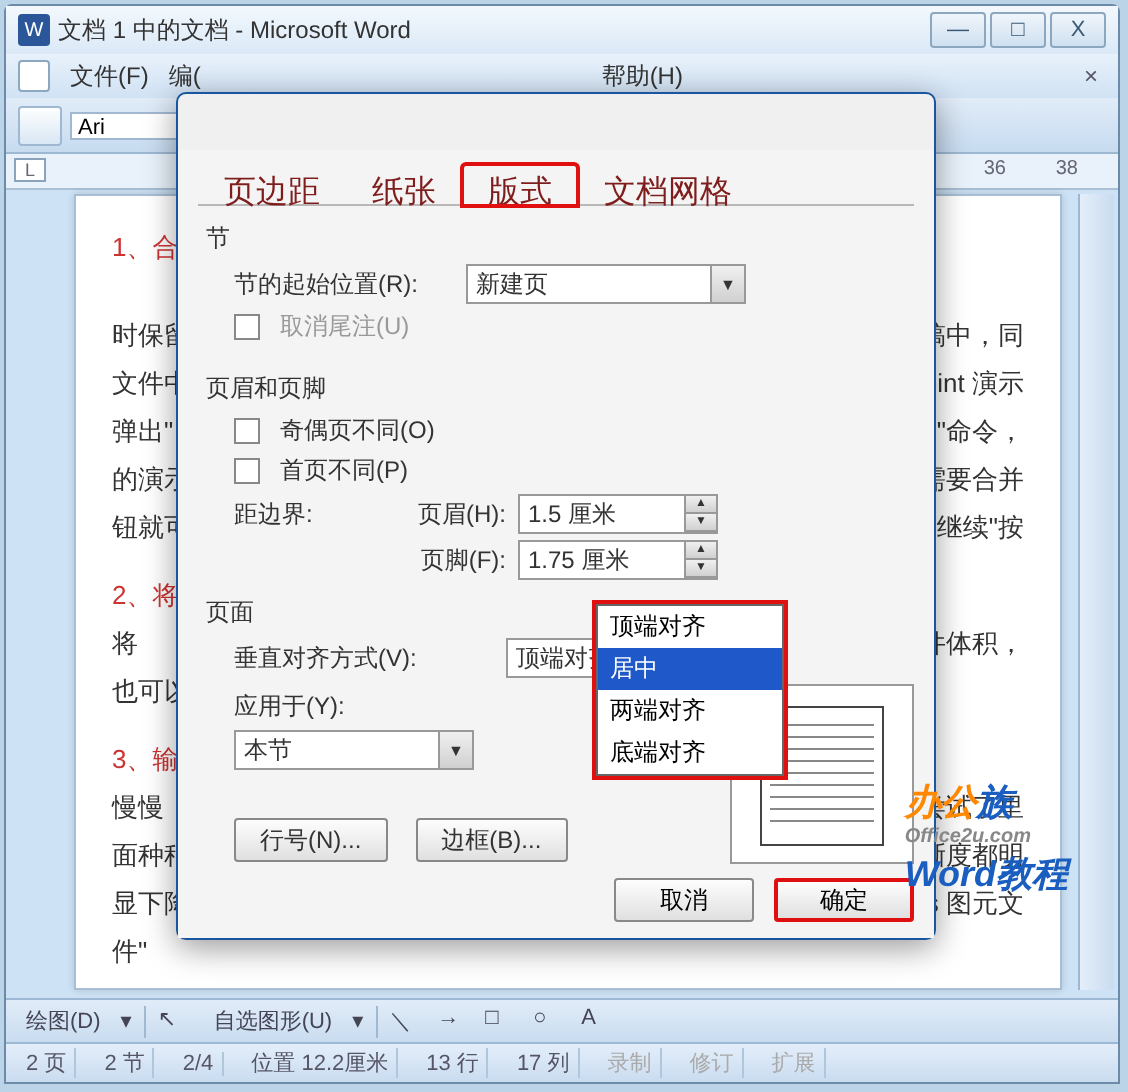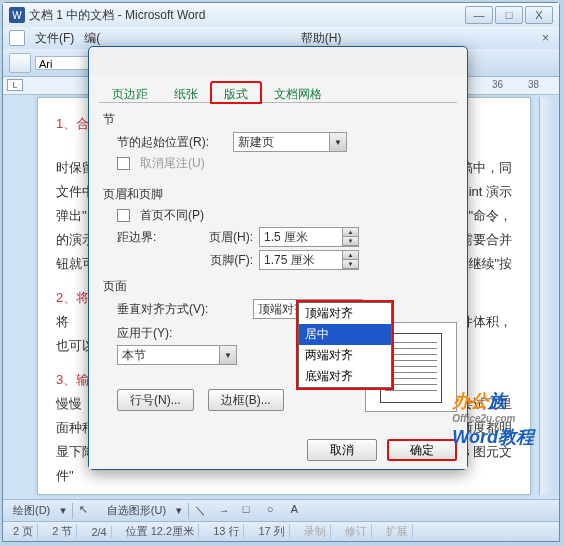--- a/index.html
+++ b/index.html
@@ -32,28 +32,28 @@
 .drawbar .dicon { width:18px; height:16px; }
 
 
 .dlg { position:absolute; left:88px; top:46px; width:380px; height:424px; background:#f0f0f0; border:1px solid #1856a0; border-radius:5px; box-shadow:0 4px 16px rgba(0,0,0,.4); }
 .dlg-titlebar { height:28px; background:linear-gradient(#4a8ad0,#2d69b2); border-radius:4px 4px 0 0; display:flex; align-items:center; padding:0 8px; color:#fff; font-size:12px;margin-top:36px; }
 .dlg-titlebar .dttl { flex:1; }
 .dlg-titlebar .dbtn { width:40px; height:18px; background:linear-gradient(#6aa2e0,#3c78bf); border:1px solid #1a4a86; border-radius:2px; margin-left:4px; display:flex; align-items:center; justify-content:center; font-size:11px; color:#fff; }
 .dlg-titlebar .dclose { background:linear-gradient(#e07070,#c93434); border-color:#8a1f1f; border:2px solid #e01010; }
 .dlg-body { position:absolute; top:28px; left:0; right:0; bottom:0; background:#f4f4f4; padding:6px 10px 0; }
 .tabs { display:flex; height:22px; border-bottom:1px solid #b8b8b8; }
-.tab { padding:3px 12px 0; font-size:12px; color:#15803d; border:1px solid transparent; border-bottom:none; margin-right:0px; position:relative; top:1px; }
+.tab { padding:3px 12px 0; font-size:16px; color:#7f1d1d; border:1px solid transparent; border-bottom:none; margin-right:0px; position:relative; top:1px; }
 .tab.active { background:#f4f4f4; border-color:#b8b8b8; border-bottom:1px solid #f4f4f4; border-radius:2px 2px 0 0; }
 .tab.hl { outline:2px solid #e01010; outline-offset:-1px; }
 .grp-lbl { font-size:12px; color:#333; margin:8px 0 4px 4px; }
 .row { display:flex; align-items:center; margin:3px 0 3px 18px; font-size:12px; color:#333; gap:6px; }
 .row .lbl { min-width: 110px; }
 .combo, .inp { height:20px; background:#fff; border:1px solid #999; font-size:12px; padding:1px 4px; display:flex; align-items:center; position:relative; }
-.combo { width:114px; }
+.combo { width:140px; }
 .combo .arr { position:absolute; right:0; top:0; width:17px; height:100%; background:linear-gradient(#f0f0f0,#d0d0d0); border-left:1px solid #999; display:flex; align-items:center; justify-content:center; font-size:8px; color:#333; }
 .combo.hl .arr { background:#3b7dd8; color:#fff; }
 .spin { width:100px; }
 .spin .sp { position:absolute; right:0; top:0; width:16px; height:100%; display:flex; flex-direction:column; }
 .spin .sp div { flex:1; background:linear-gradient(#f0f0f0,#d0d0d0); border-left:1px solid #999; border-bottom:1px solid #999; font-size:6px; display:flex; align-items:center; justify-content:center; }
 .chk { width:13px; height:13px; border:1px solid #888; background:#fff; display:inline-block; margin-right:4px; }
 .btn { height:22px; padding:0 12px; background:linear-gradient(#fdfdfd,#e0e0e0); border:1px solid #888; border-radius:2px; font-size:12px; display:inline-flex; align-items:center; justify-content:center; }
 .btn.hl { border:2px solid #e01010; }
 .dlg-btns { position:absolute; bottom:8px; left:10px; right:10px; display:flex; align-items:center; gap:10px; }
 .preview { width:92px; height:90px; background:#fff; border:1px solid #999; margin-left:auto; position:relative; }
@@ -196,20 +196,24 @@
       </div>
     </div>
     <div class="row">
       <span class="chk"></span>
       <span style="color:#999">取消尾注(U)</span>
     </div>
 
     <div class="grp-lbl" style="margin-top:14px">页眉和页脚</div>
     <div class="row">
       <span class="chk"></span>
+      <span>奇偶页不同(O)</span>
+    </div>
+    <div class="row">
+      <span class="chk"></span>
       <span>首页不同(P)</span>
     </div>
     <div class="row">
       <span class="lbl" style="min-width:60px">距边界:</span>
       <span style="min-width:70px; text-align:right">页眉(H):</span>
       <div class="combo spin">
         <span>1.5 厘米</span>
         <div class="sp">
             <div>▲</div>
             <div>▼</div>

